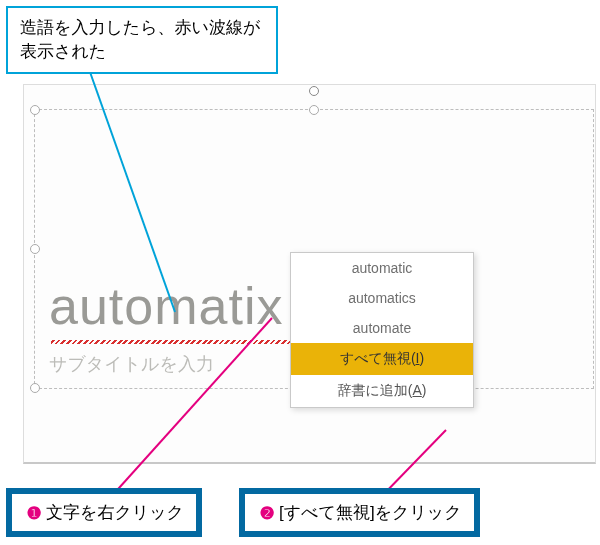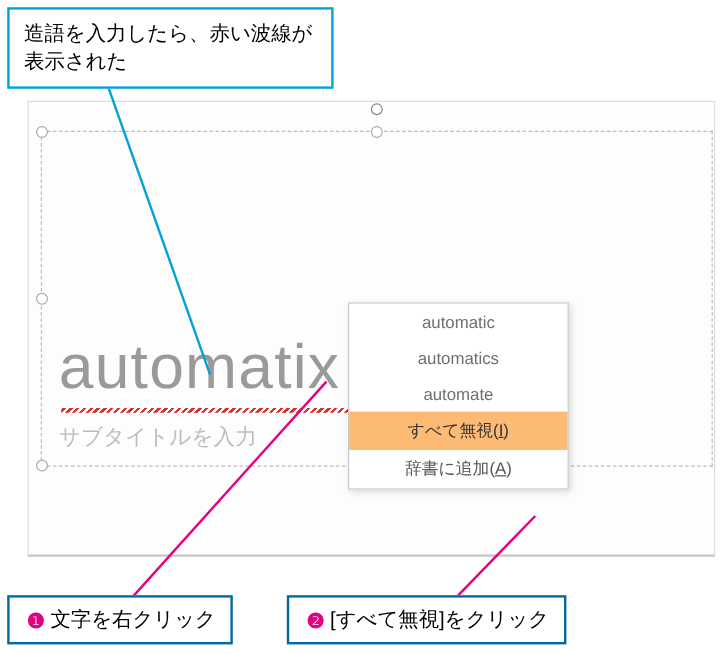--- a/index.html
+++ b/index.html
@@ -99,28 +99,28 @@
     z-index: 15;
     text-align: center;
   }
   .menu-item {
     padding: 7px 16px;
     color: #6f6f6f;
     cursor: default;
   }
   .menu-item.jp { color: #555; }
   .menu-item.hover {
-    background: #fdba74;
+    background: #eab308;
     color: #333;
   }
   .menu-underline { text-decoration: underline; }
   .callout-bottom {
     position: absolute;
     bottom: 8px;
-    border: 2px solid #0369a1;
+    border: 6px solid #0369a1;
     background: #fff;
     padding: 7px 12px;
     font-size: 17px;
     z-index: 20;
   }
   .cb1 { left: 6px; }
   .cb2 { left: 239px; }
   .num-circle {
     display: inline-block;
     width: 20px;

